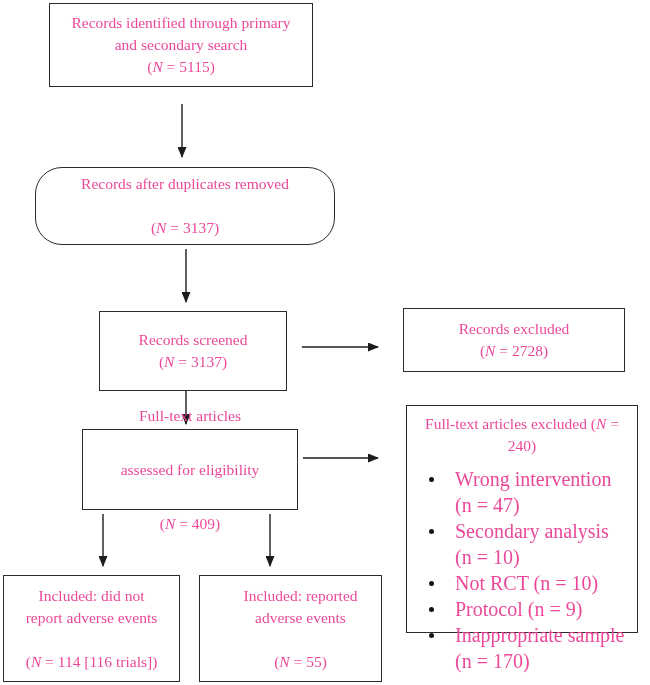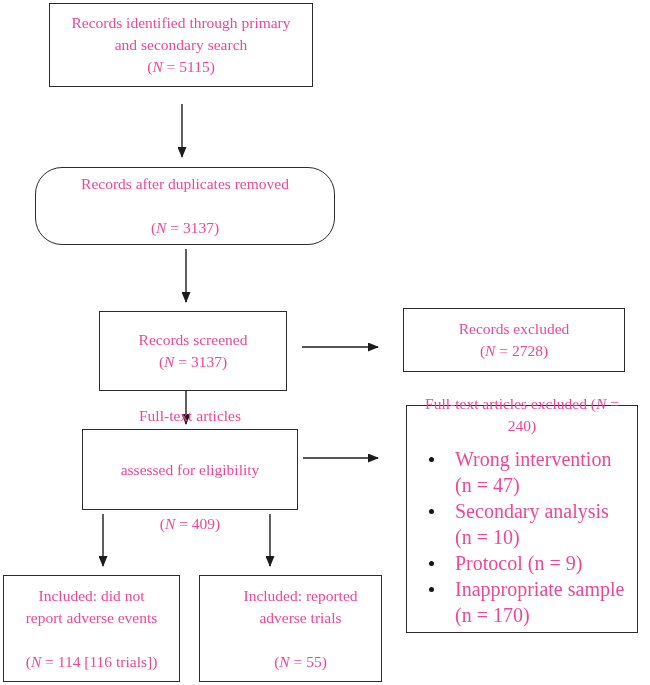--- a/index.html
+++ b/index.html
@@ -36,22 +36,22 @@
   #box-identified      { left: 49px;  top: 3px;   width: 264px; height: 84px; }
   #box-duplicates      { left: 35px;  top: 167px; width: 300px; height: 78px; border-radius: 27px; }
   #box-screened        { left: 99px;  top: 311px; width: 188px; height: 80px; }
   #box-records-excluded{ left: 403px; top: 308px; width: 222px; height: 64px; }
   #box-fulltext        { left: 82px;  top: 429px; width: 216px; height: 81px; gap: 32px; }
   #box-included-no-ae  { left: 3px;   top: 575px; width: 177px; height: 107px; }
   #box-included-ae     { left: 199px; top: 575px; width: 183px; height: 107px; padding-left: 24px; }
 
   #box-ft-excluded {
     left: 406px; top: 405px; width: 232px; height: 228px;
-    justify-content: flex-end;
-    padding: 13px 6px 4px 6px;
+    justify-content: space-between;
+    padding: 7px 6px 4px 6px;
     font-size: 15.5px;
   }
   #box-ft-excluded .title { width: 100%; text-align: center; }
   #box-ft-excluded .title .ln { min-height: 22px; }
 
   ul.reasons {
     list-style: none;
     margin: 9px 0 0 0;
     padding: 0;
     width: 100%;
@@ -132,32 +132,33 @@
     </div>
 
   <div class="fbox" id="box-ft-excluded">
     <div class="title">
         <div class="ln">Full-text articles excluded (<i>N</i> =</div>
         <div class="ln">240)</div>
       </div>
     <ul class="reasons">
         <li>Wrong intervention (n = 47)</li>
         <li>Secondary analysis (n = 10)</li>
+        <li>Not RCT (n = 10)</li>
         <li>Protocol (n = 9)</li>
         <li>Inappropriate sample (n = 170)</li>
       </ul>
   </div>
 
   <div class="fbox" id="box-included-no-ae">
       <div class="ln">Included: did not</div>
       <div class="ln">report adverse events</div>
       <div class="ln">&nbsp;</div>
       <div class="ln">(<i>N</i> = 114 [116 trials])</div>
     </div>
 
   <div class="fbox" id="box-included-ae">
       <div class="ln">Included: reported</div>
-      <div class="ln">adverse trials</div>
+      <div class="ln">adverse events</div>
       <div class="ln">&nbsp;</div>
       <div class="ln">(<i>N</i> = 55)</div>
     </div>
 
 </div>
 
 </body></html>

